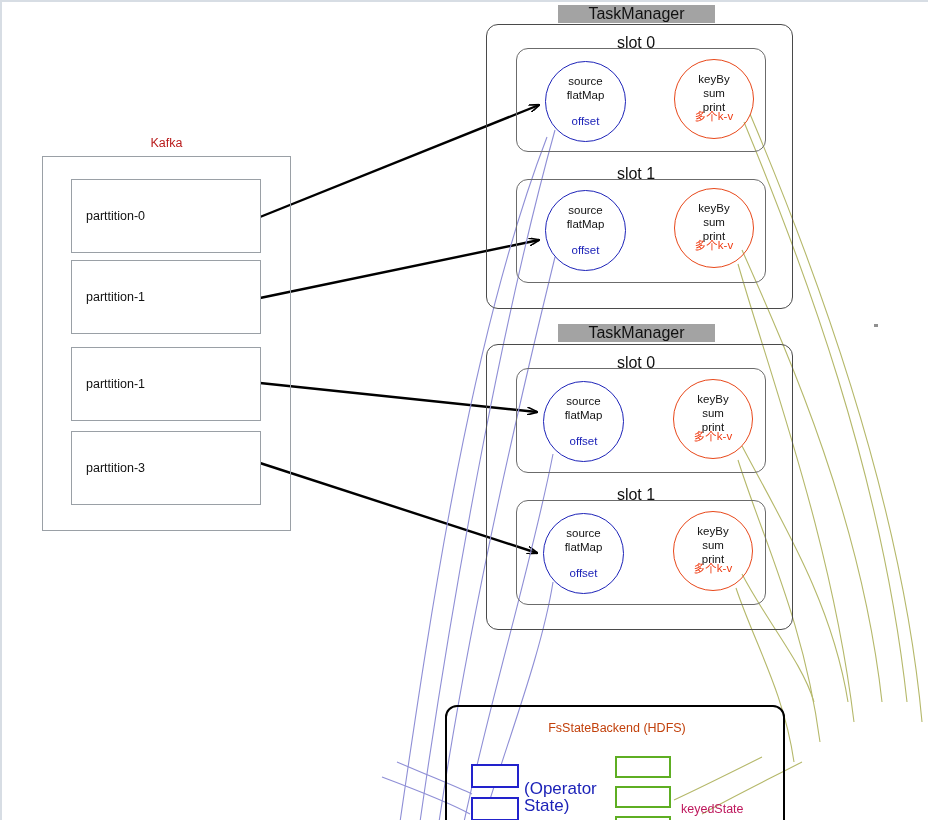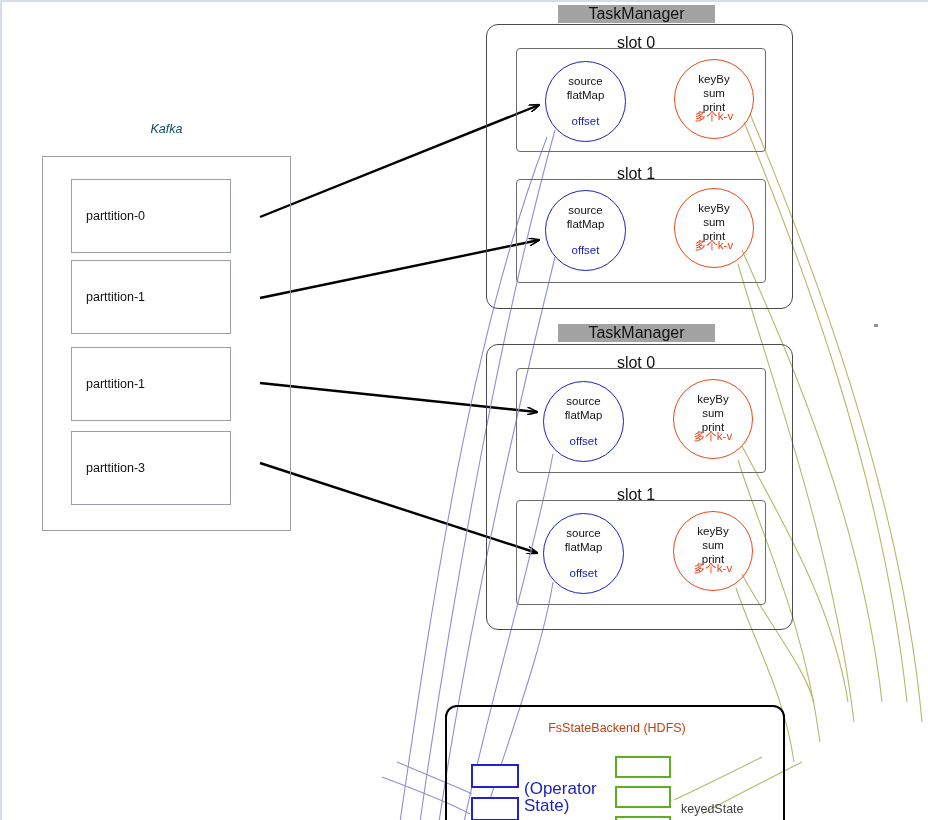--- a/index.html
+++ b/index.html
@@ -35,31 +35,30 @@
   .kafka-box {
     position: absolute;
     left: 40px; top: 154px;
     width: 249px; height: 375px;
     border: 1px solid #9aa0a6;
     background: transparent;
     box-sizing: border-box;
   }
   .kafka-title {
     position: absolute;
-    left: 40px; top: 120px;
+    left: 40px; top: 134px;
     width: 249px;
     text-align: center;
     font-size: 12.5px;
-    color: #0c4a6e;
-    font-style: italic;
+    color: #b91c1c;
   }
   .partition {
     position: absolute;
     left: 28px;
-    width: 160px;
+    width: 190px;
     height: 74px;
     border: 1px solid #9aa0a6;
     box-sizing: border-box;
     background: #ffffff;
   }
   .partition span {
     position: absolute;
     left: 14px;
     top: 50%;
     transform: translateY(-50%);
@@ -79,21 +78,21 @@
     position: absolute;
     text-align: center;
     font-size: 16px;
     color: #111;
     background: #a3a3a3;
     padding: 0 6px;
   }
   .slot-box {
     position: absolute;
     border: 1px solid #6b6b6b;
-    border-radius: 4px;
+    border-radius: 12px;
     box-sizing: border-box;
     background: transparent;
   }
   .slot-title {
     position: absolute;
     text-align: center;
     font-size: 16px;
     color: #111;
     background: #ffffff;
     padding: 0 6px;
@@ -169,21 +168,21 @@
     left: 613px;
     width: 56px; height: 22px;
     border: 2px solid #5eae23;
     box-sizing: border-box;
     background: #ffffff;
   }
   .kv-label {
     position: absolute;
     left: 679px; top: 800px;
     font-size: 12.5px;
-    color: #404040;
+    color: #be185d;
   }
   .artifact {
     position: absolute;
     left: 872px; top: 322px;
     width: 4px; height: 3px;
     background: #6b6b6b;
     opacity: .75;
   }
 </style>
 </head>

